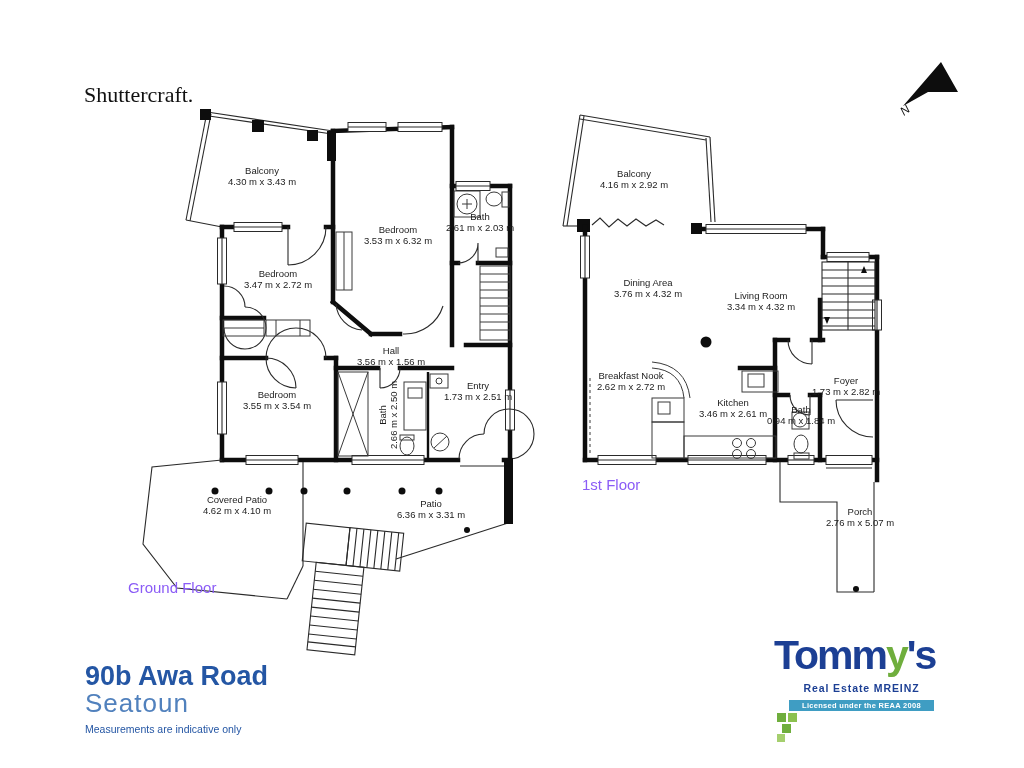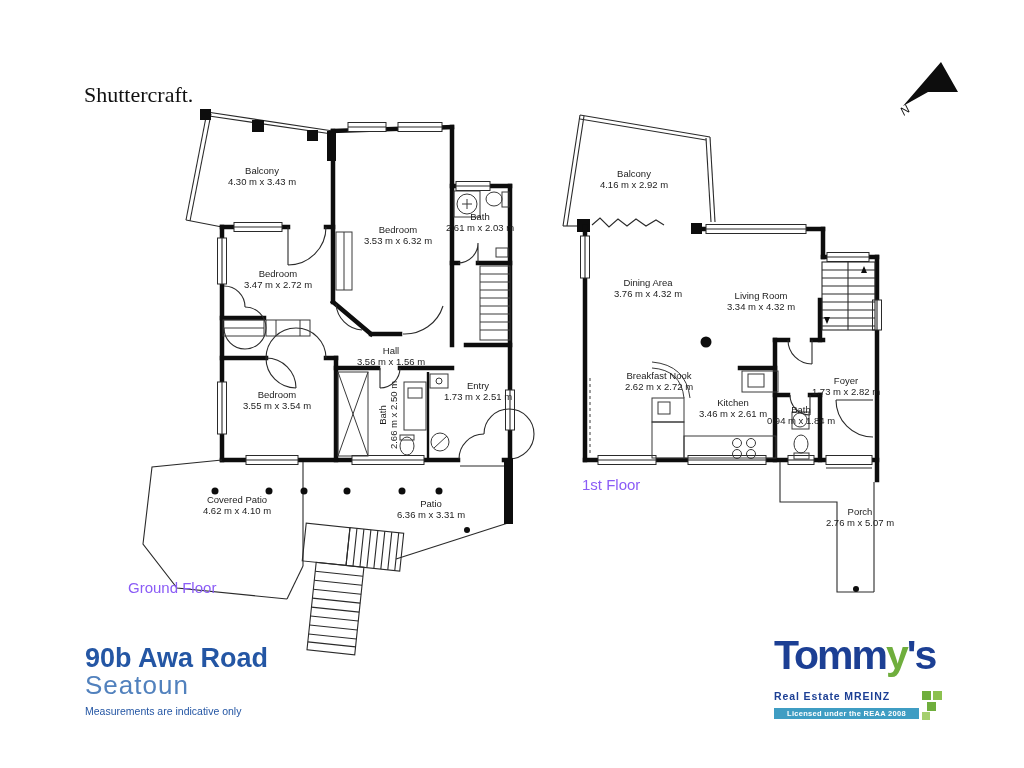--- a/index.html
+++ b/index.html
@@ -13,27 +13,27 @@
   .thin{stroke:#2a2a2a;stroke-width:1.1;fill:none;}
   .fix{stroke:#3a3a3a;stroke-width:1;fill:none;}
   .win{fill:#fff;stroke:#2a2a2a;stroke-width:1;}
   .blk{fill:#0d0d0d;stroke:none;}
   .dash{stroke:#3a3a3a;stroke-width:1;fill:none;stroke-dasharray:3,3;}
   .rlabel{position:absolute;transform:translateX(-50%);text-align:center;
           font-size:9.5px;line-height:11px;color:#1c1c1c;white-space:nowrap;}
   .rlabel.vert{transform:translate(-50%,-50%) rotate(-90deg);}
   .floorlabel{position:absolute;font-size:15px;color:#8b5cf6;text-align:center;}
   .address{position:absolute;left:85px;top:644px;}
-  .addr1{font-size:27px;font-weight:bold;color:#2456a4;line-height:28px;}
+  .addr1{font-size:27px;font-weight:bold;color:#2456a4;line-height:28px;margin-top:18px;}
   .addr2{font-size:26px;color:#5181bd;line-height:27px;letter-spacing:1px;}
   .addr3{font-size:10.5px;color:#2456a4;margin-top:6px;}
   .tommys{position:absolute;left:774px;top:636px;width:175px;}
   .t-word{font-size:41px;font-weight:bold;letter-spacing:-2px;line-height:38px;color:#1c3f94;}
   .t-green{color:#6fae3d;}
-  .t-sub{display:flex;flex-direction:row;margin-top:16px;}
+  .t-sub{display:flex;flex-direction:column;margin-top:8px;text-align:center;}
   .t-lines{display:flex;flex-direction:column;}
   .t-tagline{font-size:10.5px;font-weight:bold;color:#1c3f94;letter-spacing:0.9px;line-height:12px;}
   .t-license{font-size:7.5px;font-weight:bold;color:#fff;background:#3f9dc3;
              padding:1px 13px;letter-spacing:0.3px;display:inline-block;margin-top:1px;}
   .t-pixels{position:relative;width:26px;height:32px;margin-left:3px;}
   .px{position:absolute;}
 </style>
 </head>
 <body>
 
@@ -308,21 +308,21 @@
       <div>4.16 m x 2.92 m</div>
   </div>
   <div class="rlabel" style="left:648px;top:277px;">
     <div>Dining Area</div>
       <div>3.76 m x 4.32 m</div>
   </div>
   <div class="rlabel" style="left:761px;top:290px;">
     <div>Living Room</div>
       <div>3.34 m x 4.32 m</div>
   </div>
-  <div class="rlabel" style="left:631px;top:370px;margin-left:28px;">
+  <div class="rlabel" style="left:631px;top:370px;">
     <div>Breakfast Nook</div>
       <div>2.62 m x 2.72 m</div>
   </div>
   <div class="rlabel" style="left:733px;top:397px;">
     <div>Kitchen</div>
       <div>3.46 m x 2.61 m</div>
   </div>
   <div class="rlabel" style="left:801px;top:404px;">
     <div>Bath</div>
       <div>0.94 m x 1.84 m</div>

